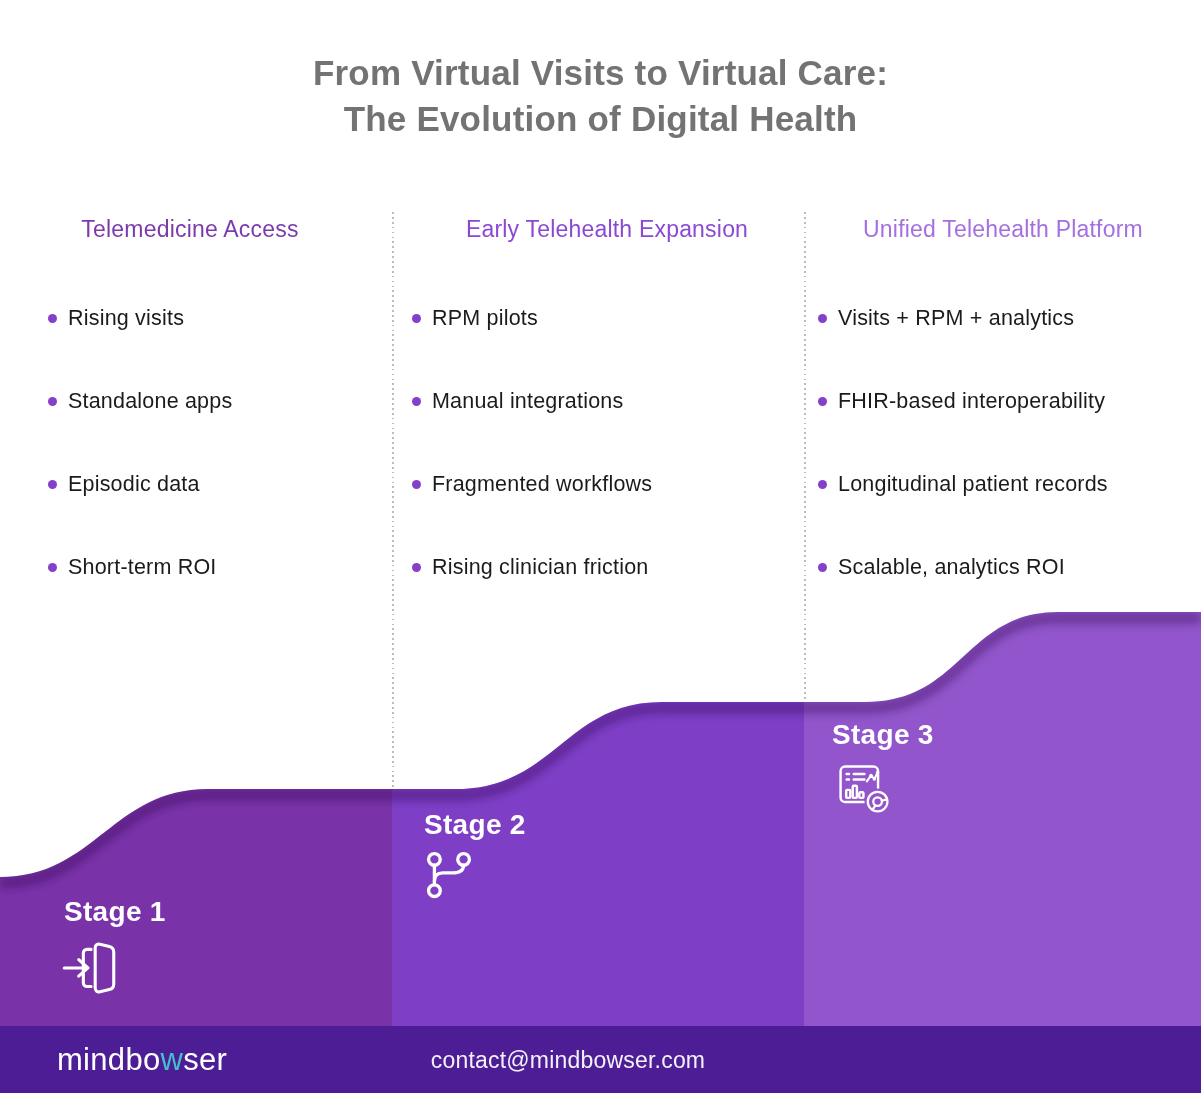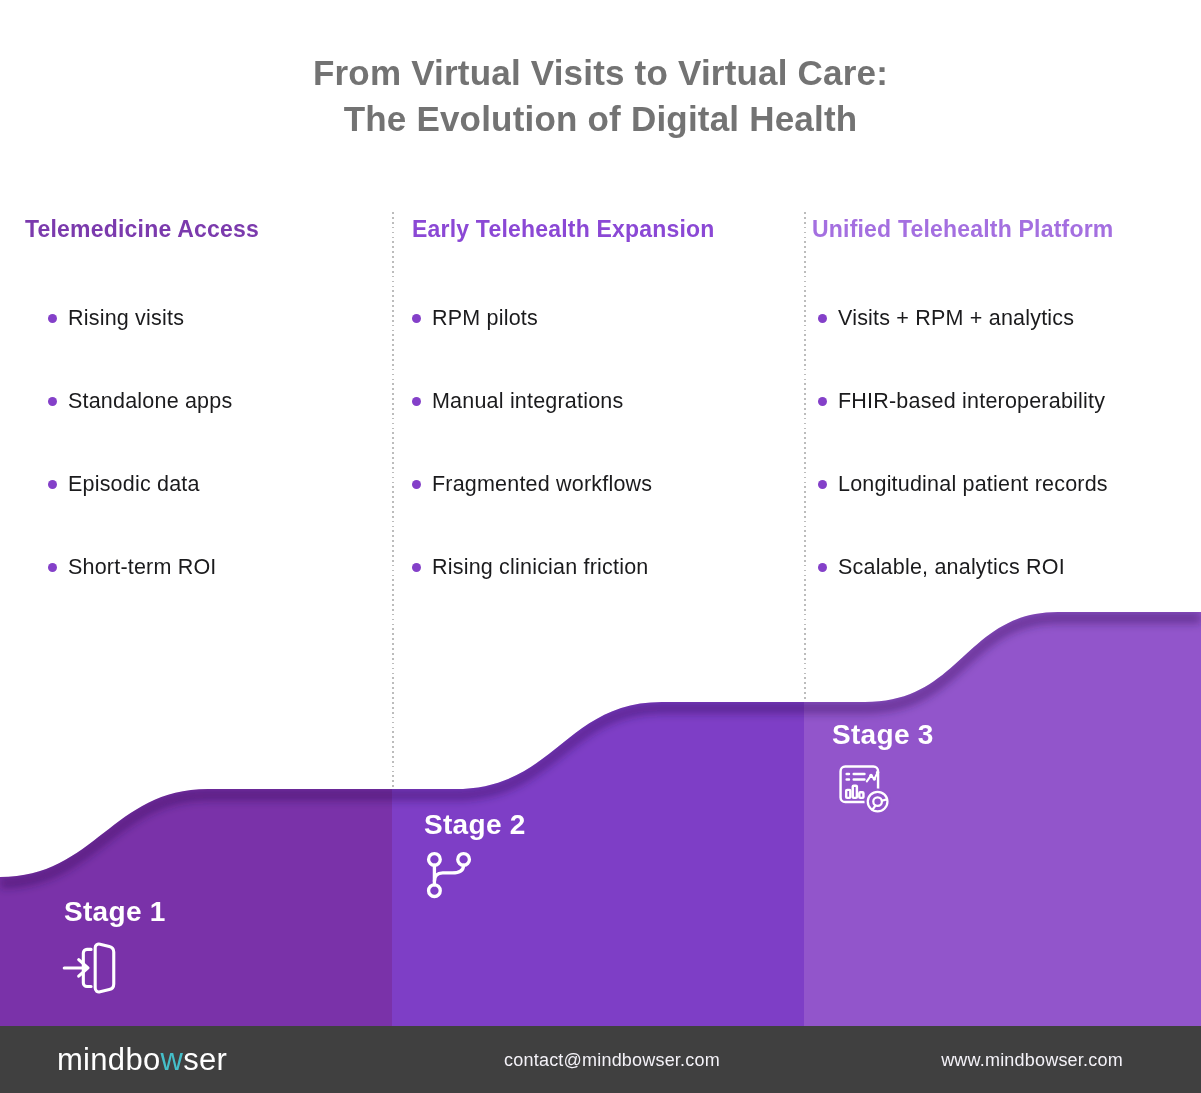--- a/index.html
+++ b/index.html
@@ -9,22 +9,22 @@
     font-family:"Liberation Sans","DejaVu Sans",sans-serif;
   }
   
   .title{
     position:absolute;top:50px;left:0;width:100%;text-align:center;
     font-size:35px;font-weight:bold;color:#737373;line-height:1.32;
     letter-spacing:.2px;
   }
   
   .col-header{
-    position:absolute;top:216px;text-align:left;
-    font-size:23px;font-weight:bold;letter-spacing:.2px;
+    position:absolute;top:216px;text-align:center;
+    font-size:23px;font-weight:normal;letter-spacing:.2px;
   }
   .col-header.c1{left:25px;width:330px;}
   .col-header.c2{left:412px;width:390px;}
   .col-header.c3{left:812px;width:382px;}
   
   .vline{
     position:absolute;top:212px;width:2px;
     background-image:repeating-linear-gradient(to bottom,#bcbcbc 0 1.7px,transparent 1.7px 4.9px);
   }
   .vline.v1{left:392px;height:577px;}
@@ -52,29 +52,29 @@
   .stage-icon{position:absolute;}
   .s1l{left:64px;top:896px;}
   .s2l{left:424px;top:809px;}
   .s3l{left:832px;top:719px;}
   .s1i{left:56px;top:936px;}
   .s2i{left:424px;top:850px;}
   .s3i{left:834px;top:758px;}
   
   .footer{
     position:absolute;left:0;bottom:0;width:100%;height:67px;
-    background:#404040;
+    background:#4c1d95;
   }
   .logo{
     position:absolute;left:57px;top:50%;transform:translateY(-50%);
     color:#ffffff;font-size:31px;font-weight:400;letter-spacing:.3px;
   }
   .footer-link{
     position:absolute;top:50%;transform:translate(-50%,-50%);
-    color:#f4f2f8;font-size:18px;letter-spacing:.2px;white-space:nowrap;margin-left:44px;
+    color:#f4f2f8;font-size:23px;letter-spacing:.2px;white-space:nowrap;
   }
   .email{left:568px;}
   .website{left:988px;}
 </style>
 </head>
 <body>
 
 <div id="canvas">
 
   <div class="title">
@@ -206,16 +206,15 @@
       <path d="M56.2 44.2 L51 45.6"></path>
       <path d="M41 55.2 L44 51"></path>
     </g>
   </svg>
 
   <div class="footer">
     <div class="logo">
       <span>mindbo</span><span style="color: rgb(69, 191, 201);">w</span><span>ser</span>
     </div>
     <div class="footer-link email">contact@mindbowser.com</div>
-    <div class="footer-link website">www.mindbowser.com</div>
   </div>
 
 </div>
 
 </body></html>

